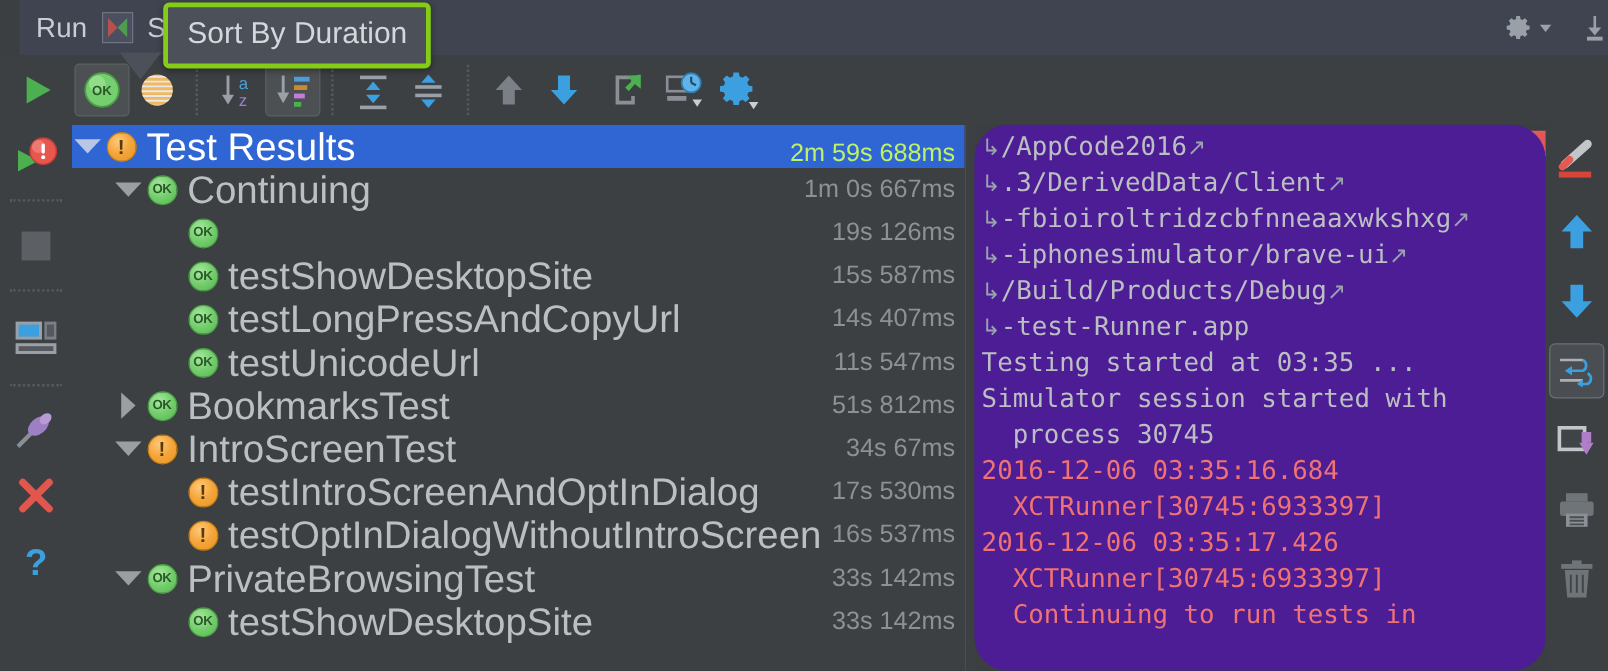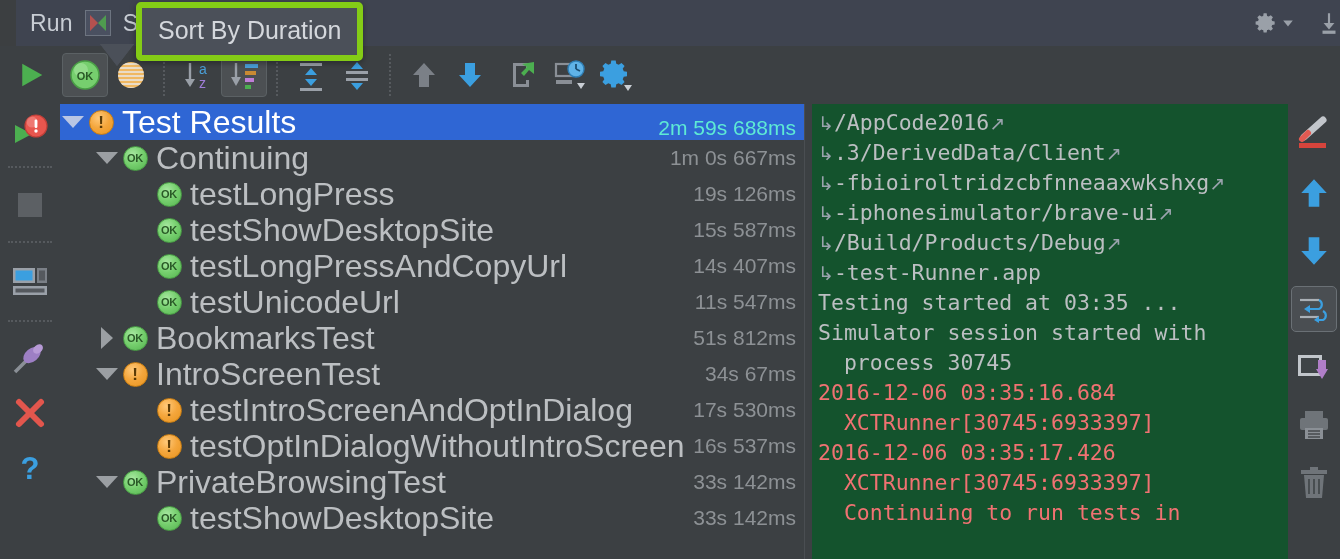--- a/index.html
+++ b/index.html
@@ -48,21 +48,21 @@
     padding-right: 14px;
     gap: 22px;
   }
   .gear-wrap { display: flex; align-items: center; gap: 3px; }
 
   
   .tooltip {
     position: absolute;
     left: 136px; top: 2px;
     background: #4b5059;
-    border: 6px solid #84cc16;
+    border: 4px solid #84cc16;
     border-radius: 5px;
     padding: 8px 16px 10px 16px;
     color: #d4d7dc;
     font-size: 25px;
     white-space: nowrap;
     z-index: 40;
     box-shadow: 0 2px 6px rgba(0,0,0,.35);
   }
   .tooltip-tail {
     position: absolute;
@@ -211,40 +211,41 @@
     padding-left: 6px;
   }
   .row.selected .rowlabel { color: #ffffff; }
   .rowtime {
     position: absolute;
     right: 8px;
     color: #8d9195;
     font-size: 21px;
     white-space: nowrap;
   }
-  .row.selected .rowtime { color: #5eead4; margin-top: 12px; }
+  .row.selected .rowtime { color: #bef264; margin-top: 12px; }
   .ind-1 { padding-left: 34px; }
   .ind-2 { padding-left: 68px; }
 
   
   .splitter {
     position: absolute; left: 804px; top: 104px;
     width: 8px; height: 455px;
     background: #3c4043;
     border-left: 1px solid #4a4e52;
   }
 
   
   .console {
     position: absolute; left: 812px; top: 104px;
     width: 476px; height: 455px;
-    background: #14532d;
+    background: #4c1d95;
     overflow: hidden;
     padding: 4px 0 0 6px;
     box-sizing: border-box;
+    border-radius: 28px;
   }
   .cline {
     font-family: "DejaVu Sans Mono", monospace;
     font-size: 21.5px;
     line-height: 30px;
     white-space: pre;
     color: #bcbfc2;
   }
   .cline.red { color: #f07272; }
   .wrapmark {
@@ -488,21 +489,20 @@
         </span>
       <span class="rowlabel">Continuing</span>
       <span class="rowtime">1m 0s 667ms</span>
     </div>
 
     <div class="row ind-2">
       <span class="twisty"></span>
       <span class="statusicon">
           <span class="badge-ok">OK</span>
         </span>
-      <span class="rowlabel">testLongPress</span>
       <span class="rowtime">19s 126ms</span>
     </div>
 
     <div class="row ind-2">
       <span class="twisty"></span>
       <span class="statusicon">
           <span class="badge-ok">OK</span>
         </span>
       <span class="rowlabel">testShowDesktopSite</span>
       <span class="rowtime">15s 587ms</span>

